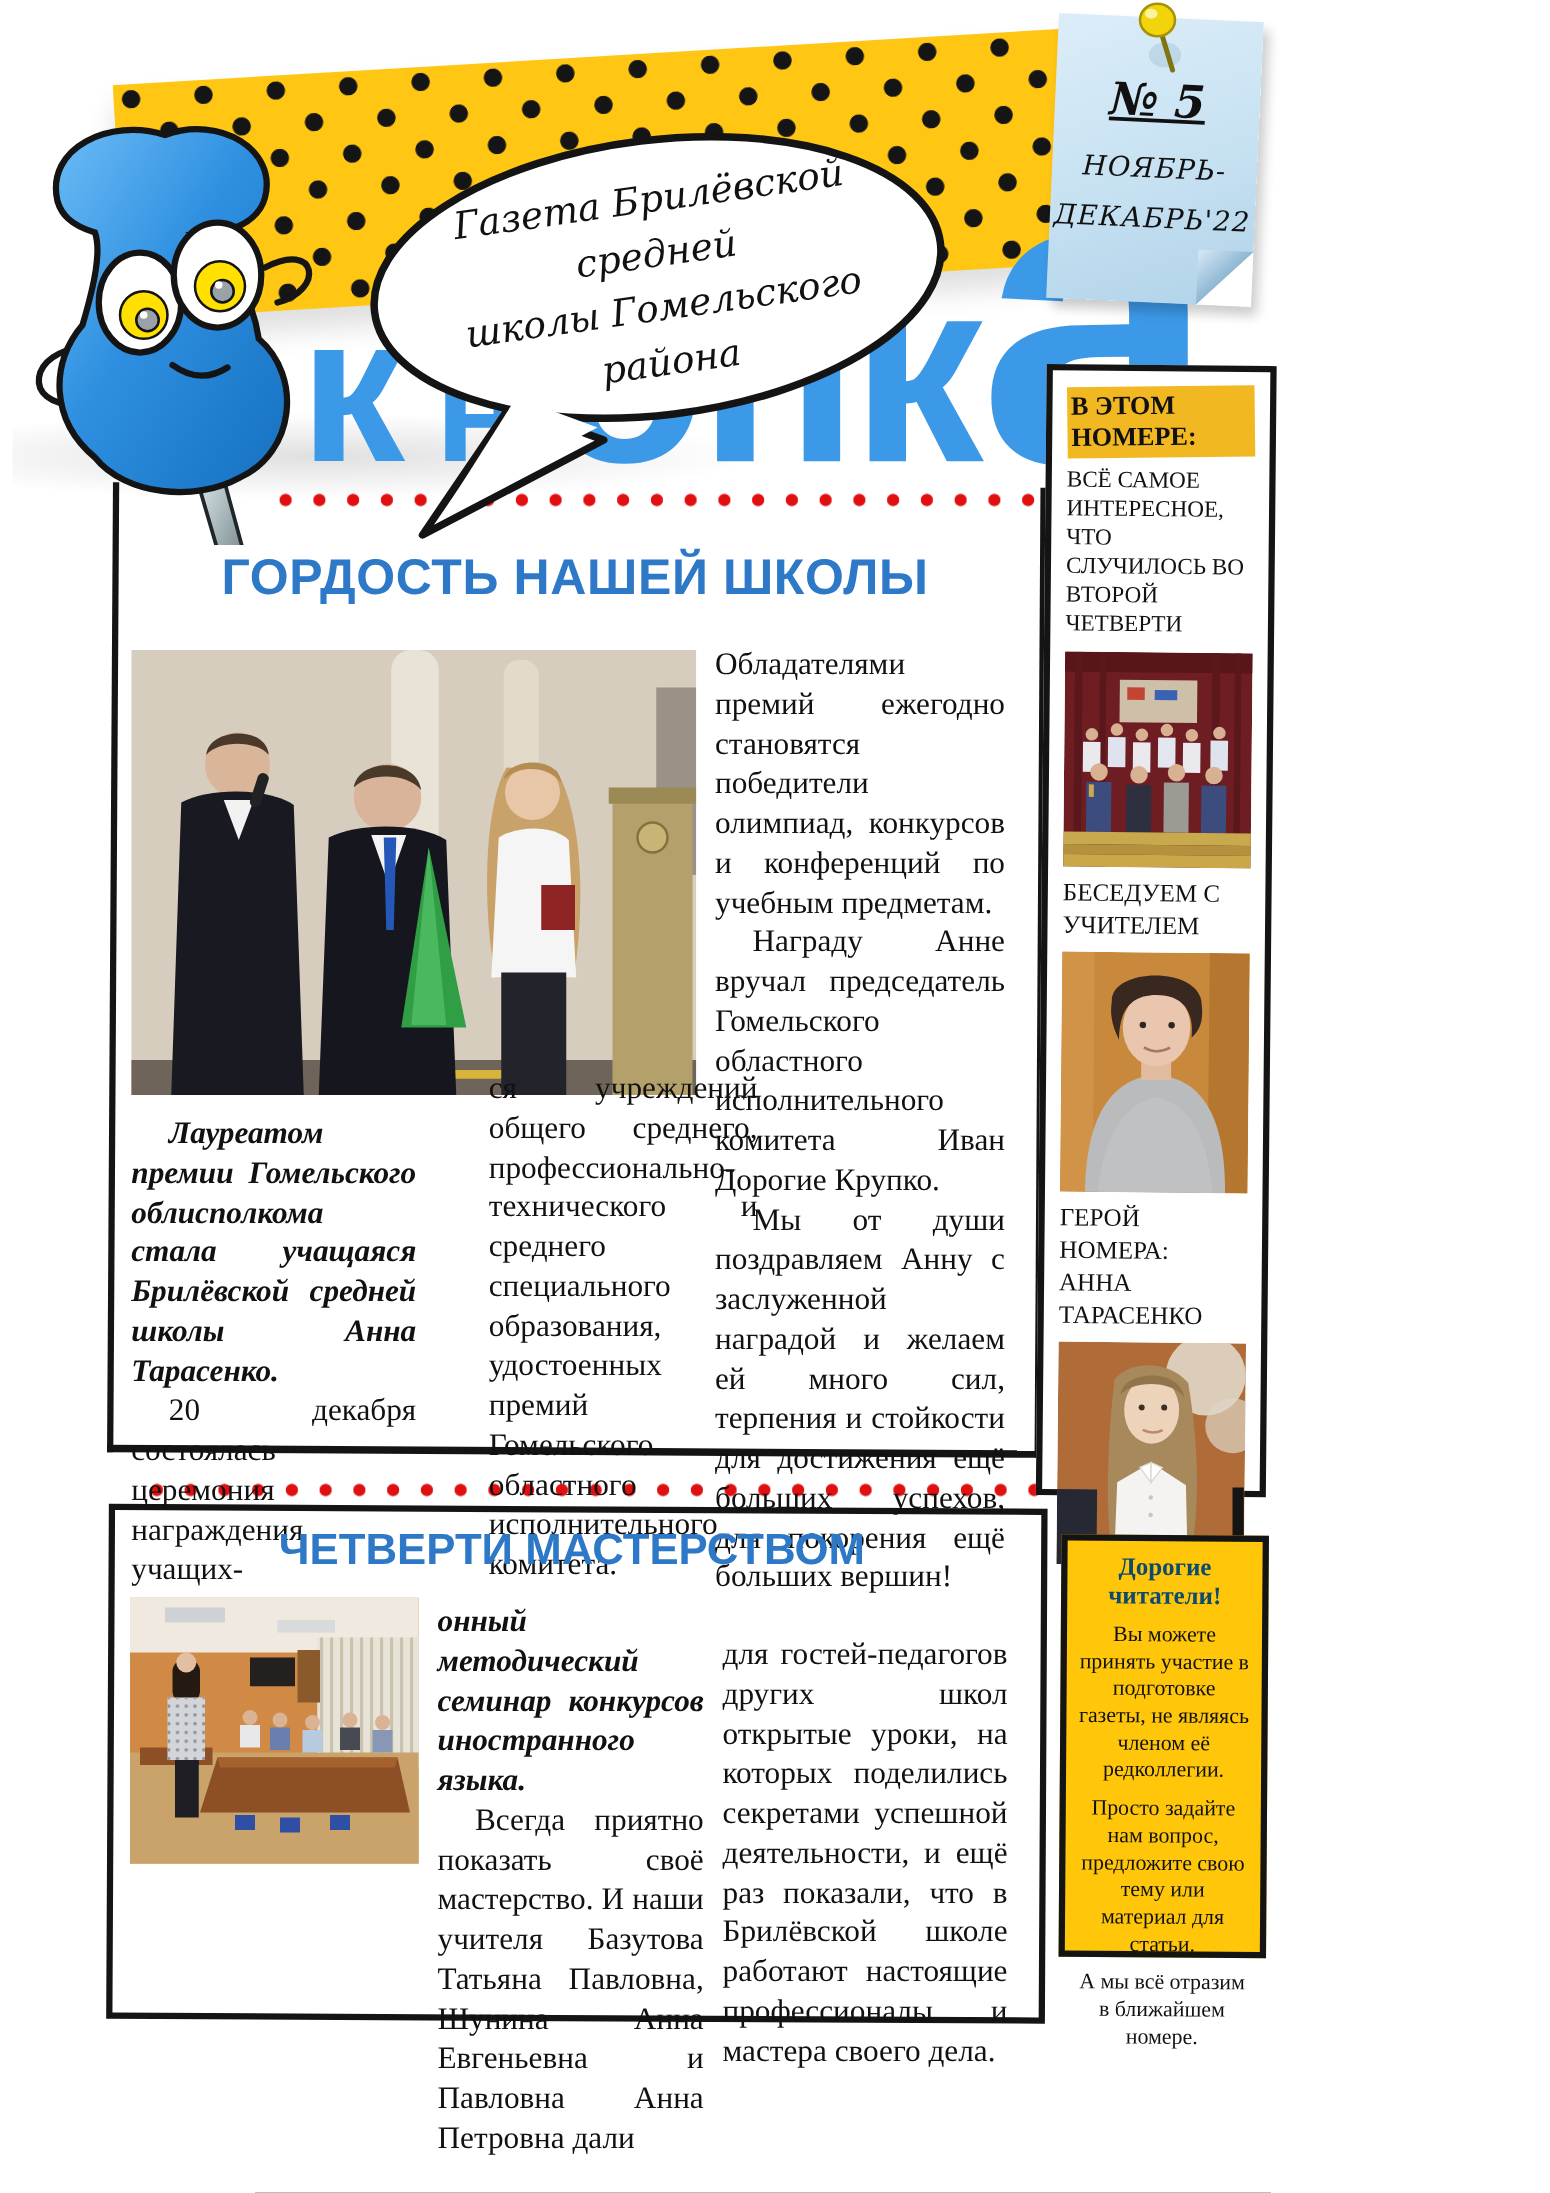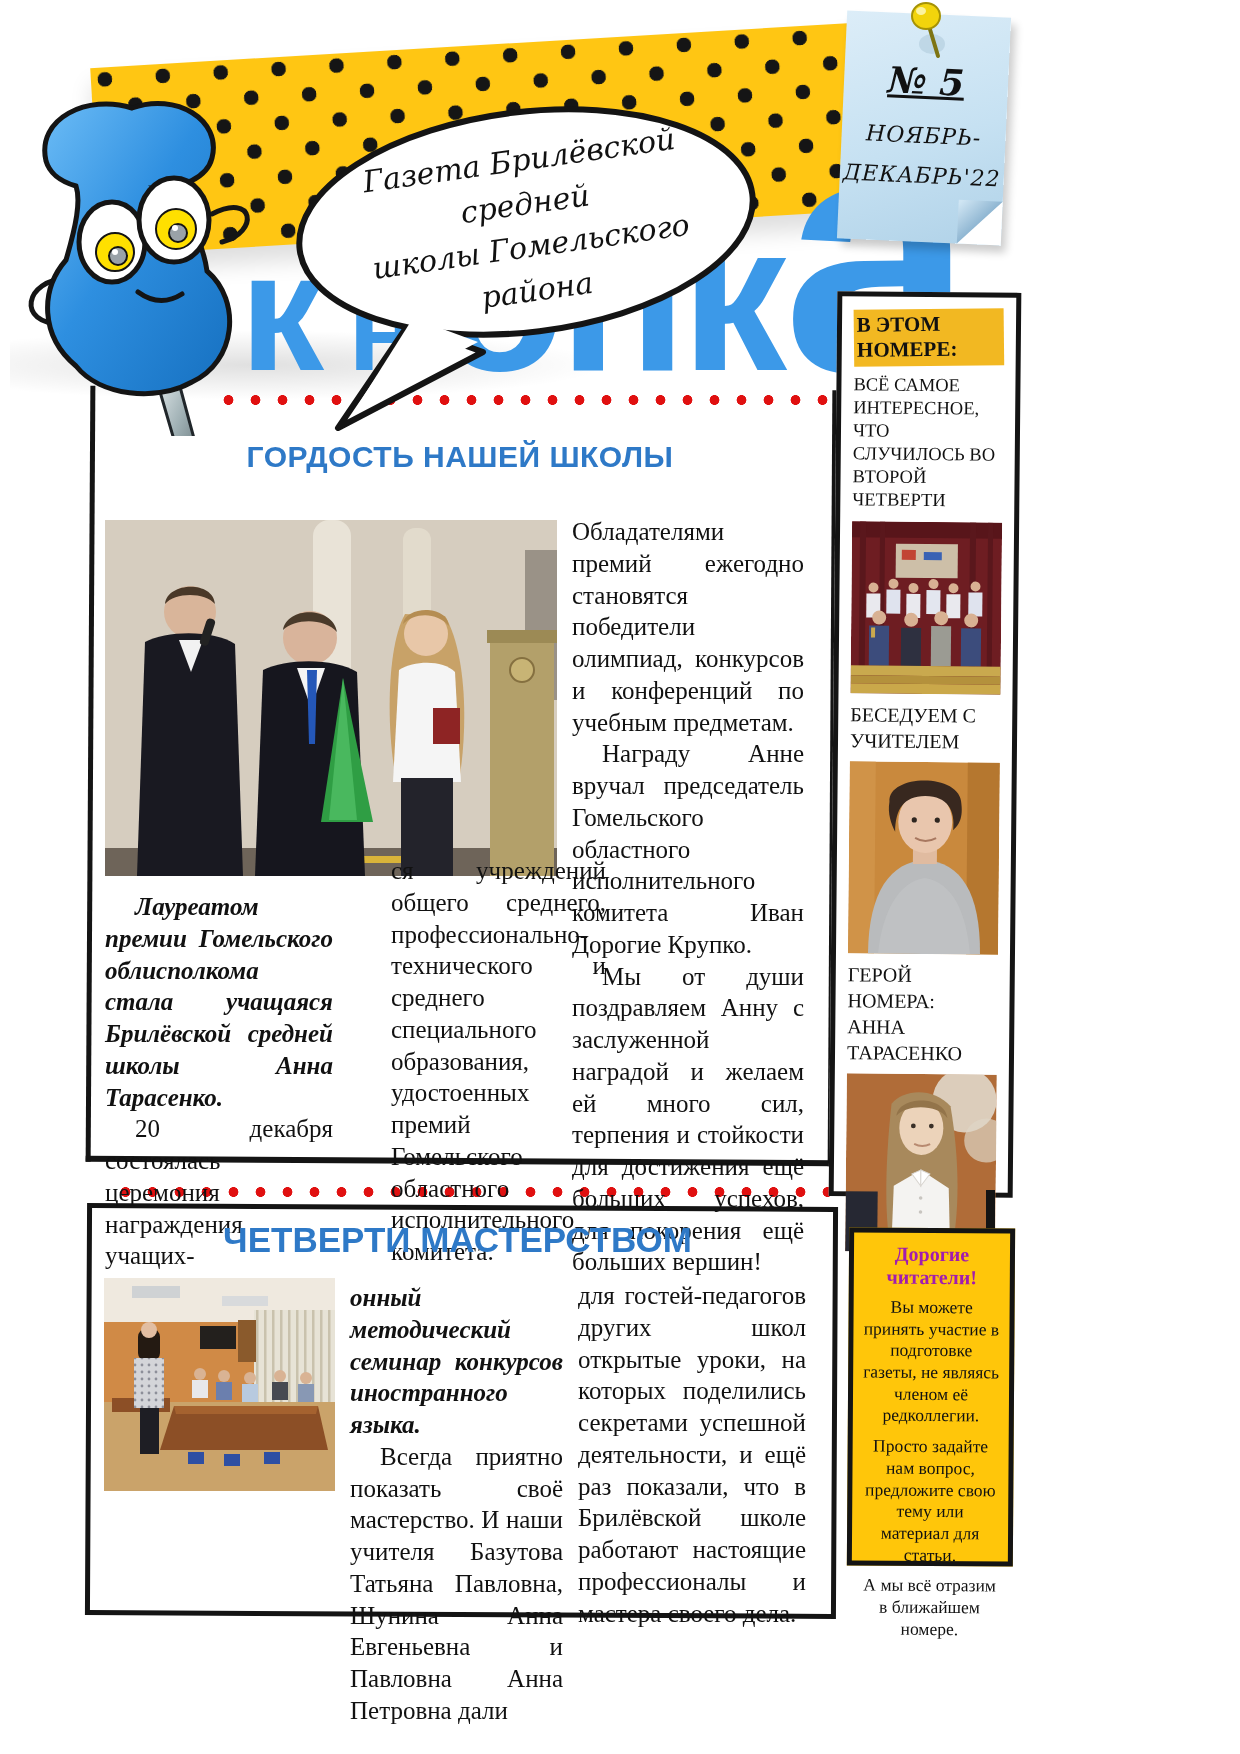--- a/index.html
+++ b/index.html
@@ -65,47 +65,47 @@
     padding:12px 12px 0 12px;box-sizing:border-box;}
   .connector{position:absolute;left:986px;top:1190px;width:9px;height:46px;
     background:#141414;z-index:5;}
   .readers{position:absolute;left:848px;top:1228px;width:166px;height:338px;z-index:5;
     background:#FFC60A;border:5px solid #141414;transform:rotate(.4deg);
     padding:10px 9px;box-sizing:border-box;}
 
   
   .art-title{position:absolute;z-index:3;text-align:center;
     font-family:"Liberation Sans",sans-serif;font-weight:bold;color:#2E79C7;}
-  #title1{left:150px;top:440px;width:620px;font-size:30px;letter-spacing:.5px;}
+  #title1{left:150px;top:440px;width:620px;font-size:40px;letter-spacing:.5px;}
   #title2{left:150px;top:1220px;width:615px;font-size:35px;}
 
   .col{position:absolute;z-index:3;font-size:25px;line-height:1.27;text-align:justify;}
   .col p{margin:0;}
   .col p.ind{text-indent:30px;}
   .lead{font-style:italic;font-weight:bold;}
 
   #a1-photo{position:absolute;left:105px;top:520px;width:452px;height:356px;z-index:3;}
   #a1-col3{left:572px;top:516px;width:232px;}
   #a1-col1{left:105px;top:891px;width:228px;}
   #a1-col2{left:347px;top:855px;width:215px;margin-left:44px;}
 
   #a2-photo{position:absolute;left:104px;top:1278px;width:231px;height:213px;z-index:3;}
   #a2-col1{left:104px;top:1510px;width:231px;}
   #a2-col2{left:350px;top:1282px;width:213px;}
-  #a2-col3{left:578px;top:1280px;width:228px;}
+  #a2-col3{left:578px;top:1308px;width:228px;}
 
   
   .sb-title{display:inline-block;background:#F2B822;padding:3px 5px 4px 3px;
     font-weight:bold;font-size:21px;transform:rotate(-1.2deg);margin-bottom:8px;}
   .sb-text{font-size:18.5px;line-height:1.24;margin:0 0 10px 0;}
   .sb-label{font-size:20px;line-height:1.3;margin:8px 0;}
   .sb-photo{width:100%;display:block;}
 
   
-  .readers h3{margin:0 0 8px 0;text-align:center;font-size:20px;color:#a21caf;}
+  .readers h3{margin:0 0 8px 0;text-align:center;font-size:20px;color:#0c4a6e;}
   .readers p{margin:0 0 9px 0;text-align:center;font-size:17.5px;line-height:1.24;}
 </style>
 </head>
 <body>
 
 <div id="page">
 
   <div class="hdr-shadow"></div>
   <div class="banner"></div>
 

